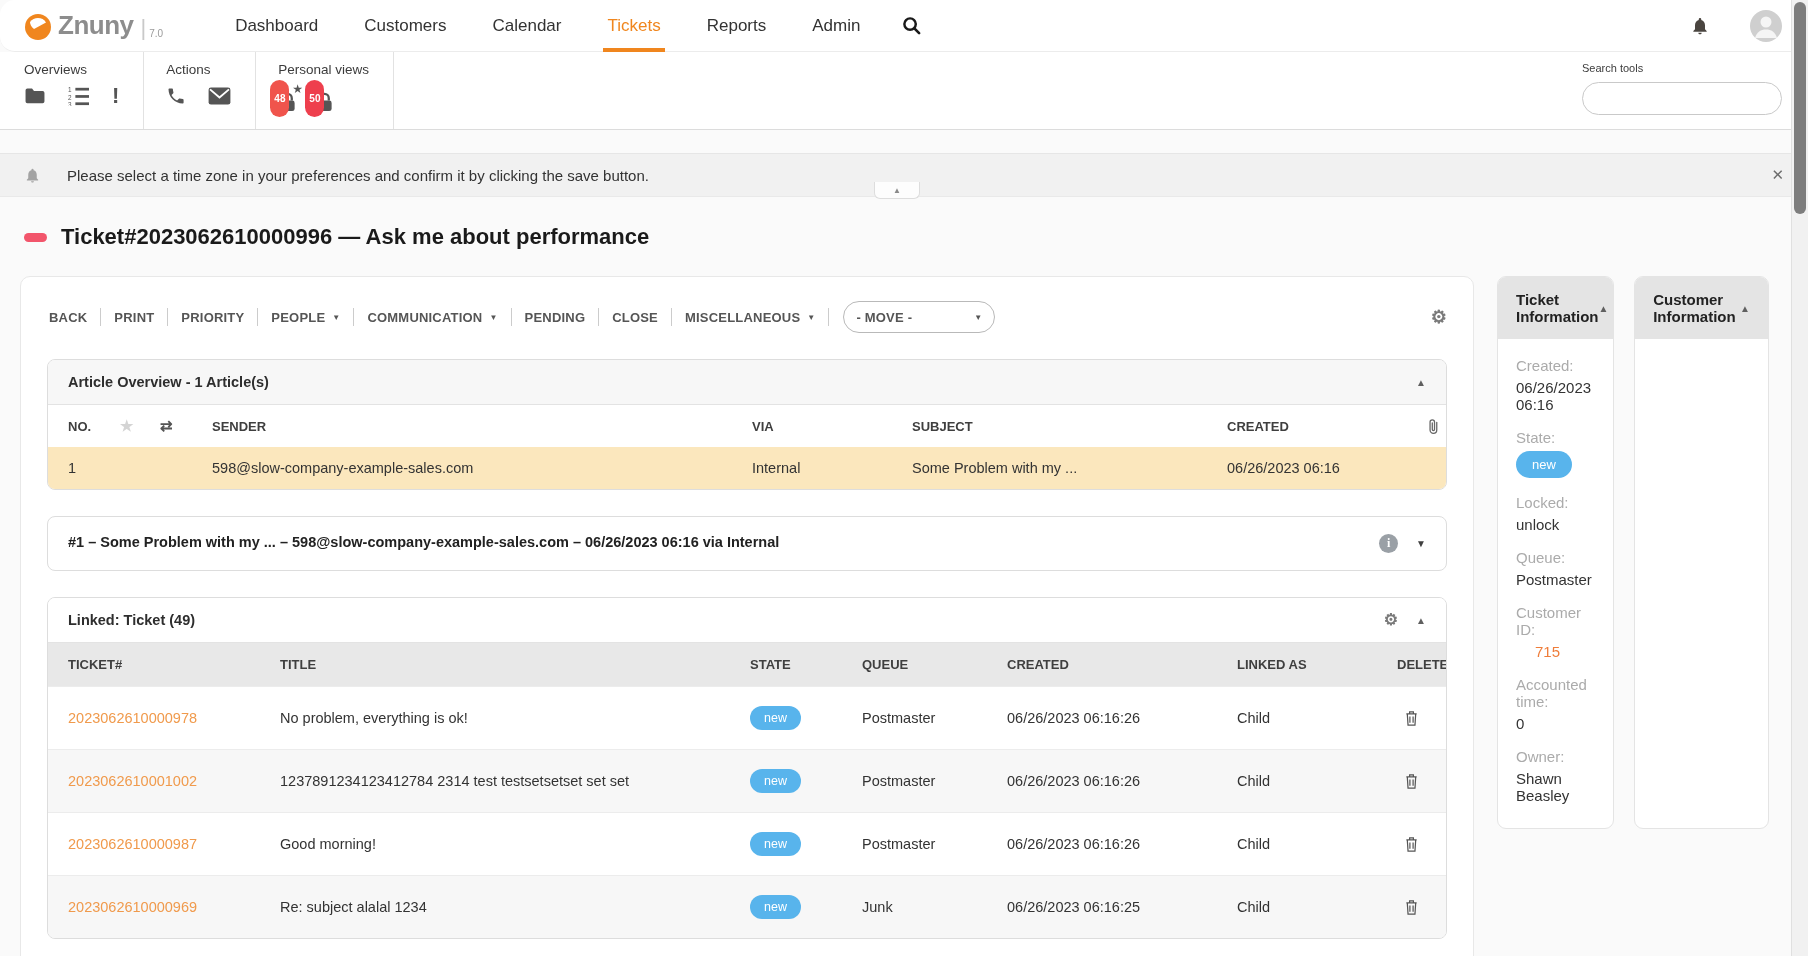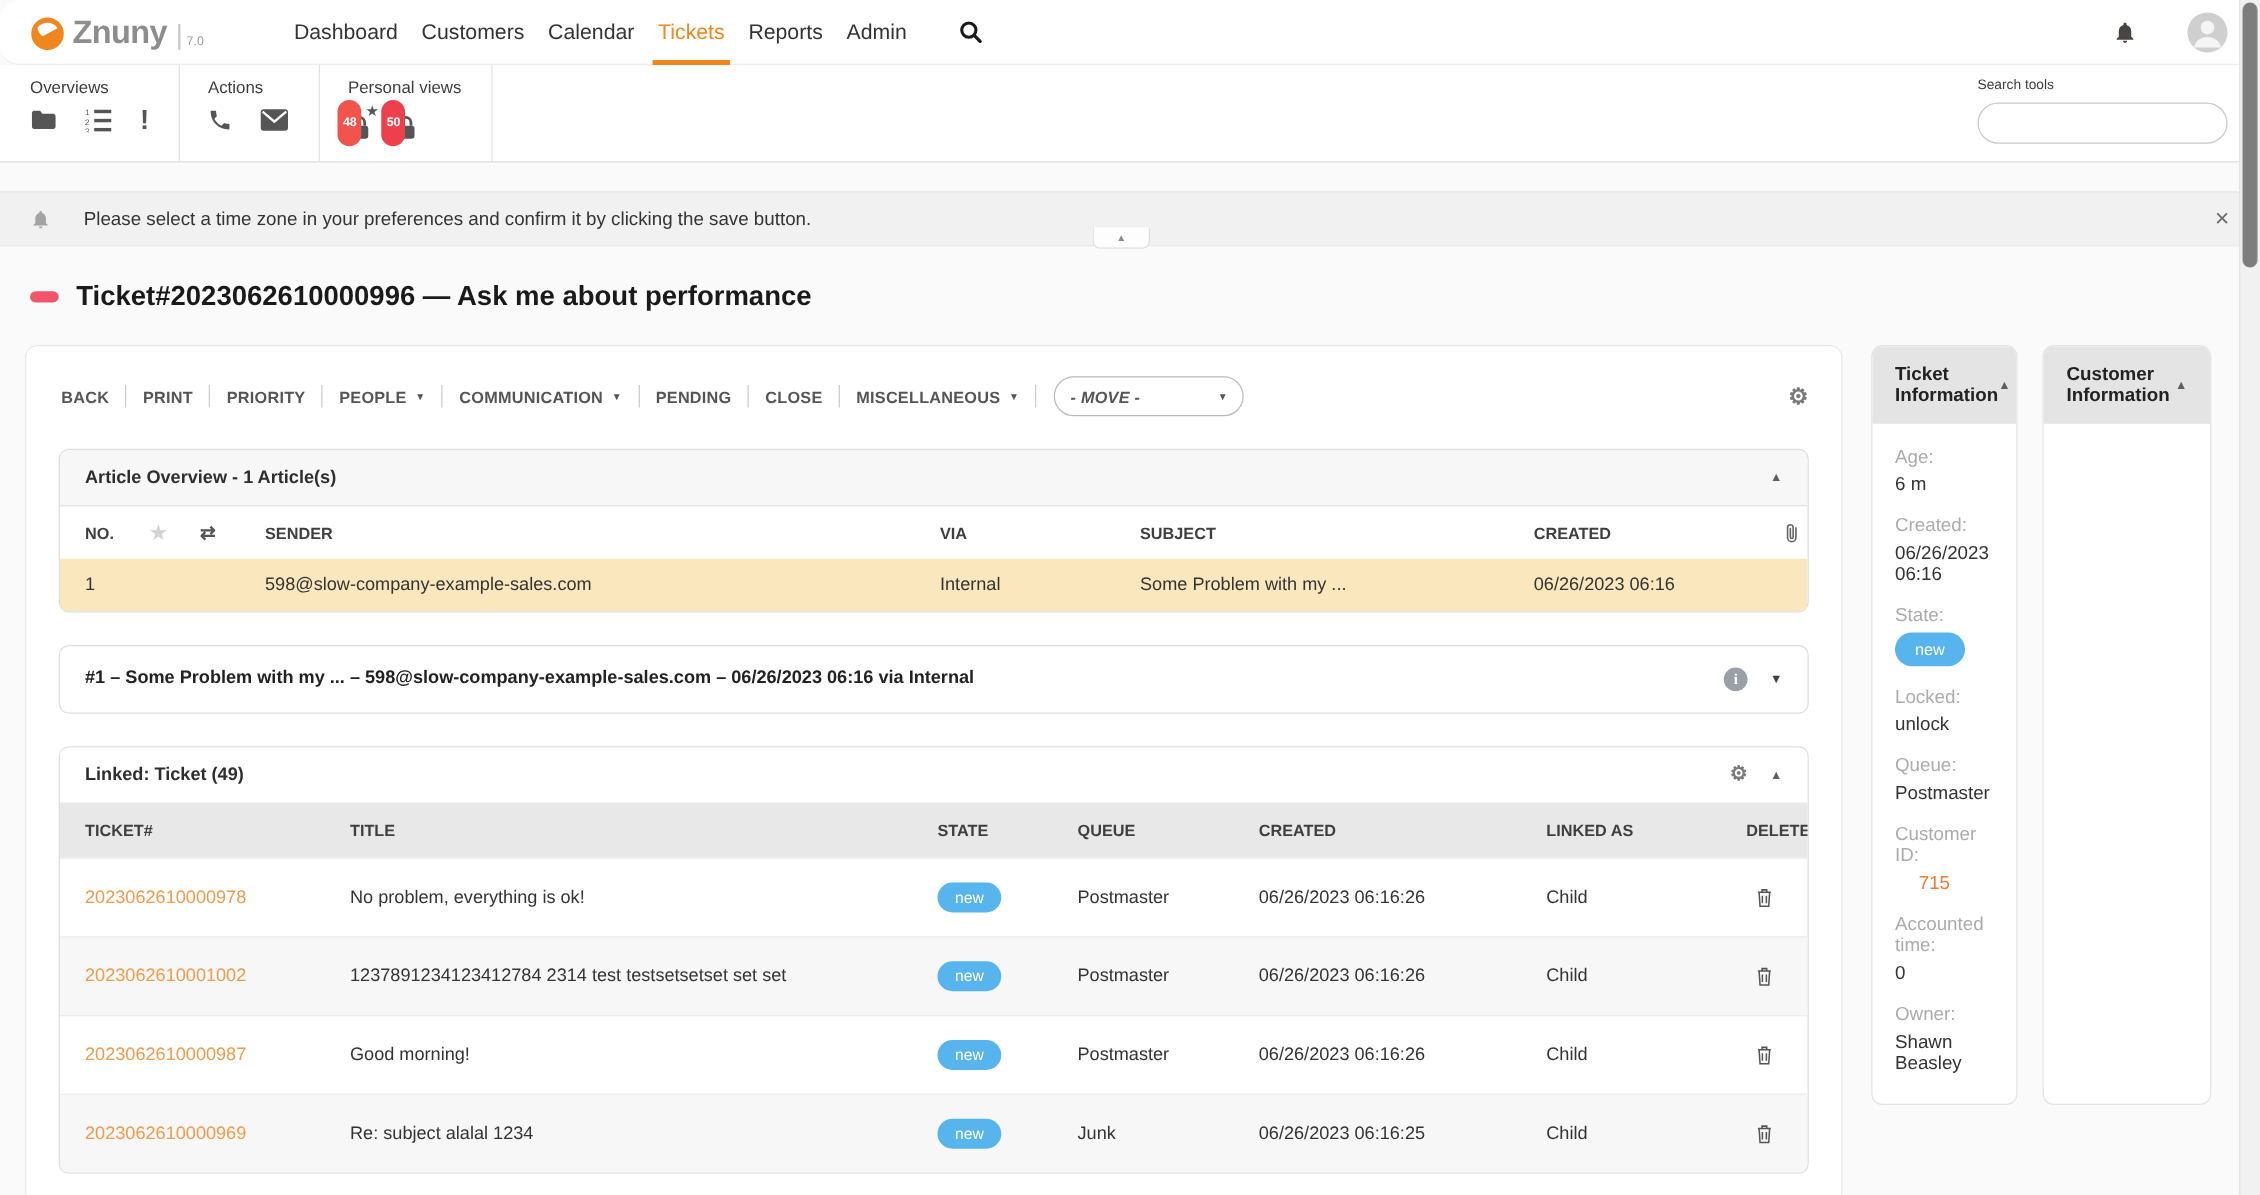--- a/index.html
+++ b/index.html
@@ -6,21 +6,21 @@
   html,body { width:1808px; height:956px; overflow:hidden; background:#fafafa;
     font-family:"Liberation Sans", sans-serif; color:#333; }
 
   
   .topnav { height:52px; background:#fff; display:flex; align-items:center;
     padding:0 26px 0 24px; border-bottom:1px solid #ececec; position:relative;border-radius:15px; }
   .brand { display:flex; align-items:flex-end; margin-right:72px; cursor:pointer; }
   .brand-name { font-size:26px; font-weight:bold; color:#8d8d8d; letter-spacing:-0.5px; margin-left:6px; }
   .brand-sep { color:#c9c9c9; font-size:22px; font-weight:300; margin:0 3px 0 7px; }
   .brand-ver { font-size:10px; color:#9a9a9a; margin-bottom:2px; }
-  .nav-items { display:flex; align-items:center; gap:19px; height:100%; }
+  .nav-items { display:flex; align-items:center; gap:46px; height:100%; }
   .nav-item { font-size:17px; color:#333; height:100%; display:flex; align-items:center;
     cursor:pointer; position:relative; }
   .nav-item.active { color:#f0861e; }
   .nav-item.active::after { content:""; position:absolute; left:-4px; right:-4px; bottom:-2px;
     height:5px; background:#f0861e; }
   .nav-search { margin-left:42px; cursor:pointer; display:flex; align-items:center; }
   .nav-right { margin-left:auto; display:flex; align-items:center; gap:40px; }
   .avatar { width:32px; height:32px; border-radius:50%; background:#cfcfcf; overflow:hidden;
     display:flex; align-items:center; justify-content:center; cursor:pointer; }
 
@@ -68,21 +68,21 @@
     padding:24px 26px 40px 26px; min-height:640px; }
 
   
   .actionbar { display:flex; align-items:center; font-size:13px; font-weight:bold; color:#555;
     letter-spacing:0.2px; }
   .act { padding:0 13px; cursor:pointer; border-right:1px solid #ccc; display:flex; align-items:center; gap:7px;
     height:18px; white-space:nowrap; }
   .act:first-child { padding-left:2px; }
   .caret { font-size:8px; color:#555; }
   .move-select { margin-left:14px; border:1px solid #b9b9b9; border-radius:16px; height:32px; width:152px;
-    display:flex; align-items:center; padding:0 12px; cursor:pointer; background:#fff;font-style:italic; }
+    display:flex; align-items:center; padding:0 12px; cursor:pointer; background:#fff; }
   .move-select .lbl { font-size:13px; font-weight:bold; color:#555; }
   .move-select .caret { margin-left:auto; }
   .gear { font-size:18px; color:#7a7a7a; cursor:pointer; line-height:1; }
   .actionbar .gear { margin-left:auto; }
 
   
   .panel { border:1px solid #ddd; border-radius:8px; margin-top:26px; overflow:hidden; background:#fff; }
   .panel-head { display:flex; align-items:center; padding:14px 20px; font-size:14.5px; font-weight:bold;
     color:#2e2e2e; background:#f7f7f7; border-bottom:1px solid #e3e3e3; }
   .panel-head.white { background:#fff; }
@@ -417,24 +417,20 @@
   </div>
 
   <div class="sidebar">
     <div class="side-panel">
       <div class="side-head">
         <span>Ticket Information</span>
         <span class="collapse-arrow">▲</span>
       </div>
       <div class="side-body">
         <div class="sf">
-          <div class="sf-label">Age:</div>
-          <div class="sf-value">6 m</div>
-        </div>
-        <div class="sf">
           <div class="sf-label">Created:</div>
           <div class="sf-value">06/26/2023 06:16</div>
         </div>
         <div class="sf">
           <div class="sf-label">State:</div>
           <div class="sf-value"><span class="badge-new">new</span></div>
         </div>
         <div class="sf">
           <div class="sf-label">Locked:</div>
           <div class="sf-value">unlock</div>

